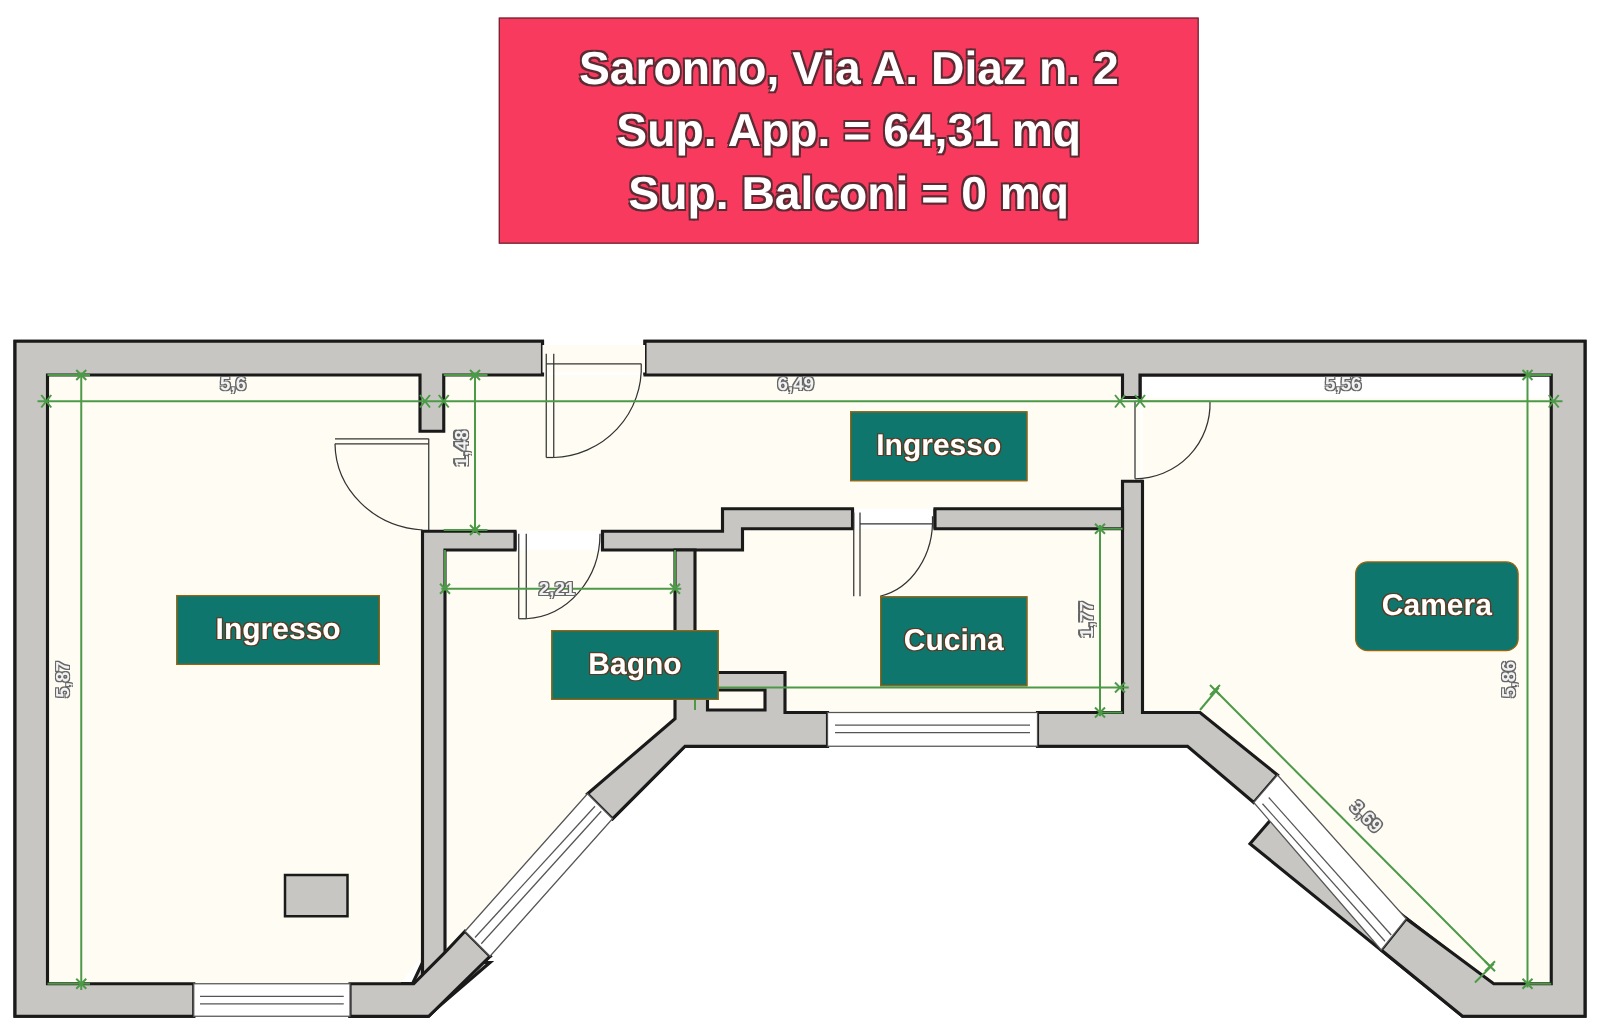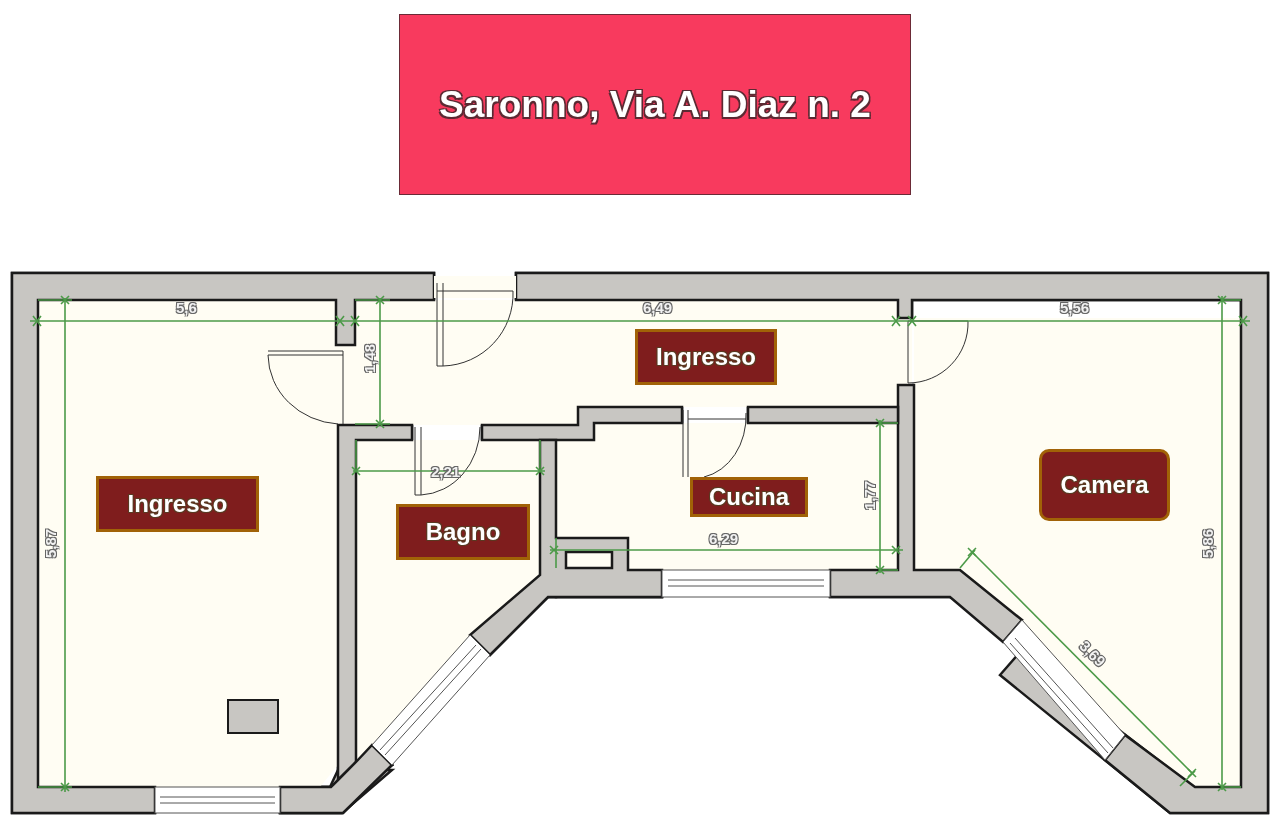--- a/index.html
+++ b/index.html
@@ -1,47 +1,50 @@
 <!DOCTYPE html>
 <html><head>
   <meta charset="utf-8">
   <style>
     html, body { margin: 0; padding: 0; background: #ffffff; }
     body { width: 1280px; height: 821px; position: relative; overflow: hidden; font-family: "Liberation Sans", sans-serif; }
     .title-box {
-      position: absolute; left: 399px; top: 14px; width: 512px; height: 181px;
+      position: absolute; left: 399px; top: 14px; width: 560px; height: 181px;
       background: #f83a5e; border: 1px solid #6b2a36; box-sizing: border-box;
       display: flex; flex-direction: column; align-items: center; justify-content: center;
     }
     .title-line {
       color: #ffffff; font-weight: bold; font-size: 37px; line-height: 50px;
       font-family: "Liberation Sans", sans-serif;
       text-shadow: -1.5px -1.5px 0 #5b2a33, 1.5px -1.5px 0 #5b2a33, -1.5px 1.5px 0 #5b2a33, 1.5px 1.5px 0 #5b2a33;
       white-space: nowrap;
     }
     svg.plan { position: absolute; left: 0; top: 0; }
     .room-label {
-      position: absolute; background: #7f1d1d; border: 3px solid #a16207; box-sizing: border-box;
+      position: absolute; background: #0f766e; border: 1px solid #a16207; box-sizing: border-box;
       display: flex; align-items: center; justify-content: center;
       color: #ffffff; font-weight: bold; font-size: 24px;
       font-family: "Liberation Sans", sans-serif;
       text-shadow: -1px -1px 0 #5a3a22, 1px -1px 0 #5a3a22, -1px 1px 0 #5a3a22, 1px 1px 0 #5a3a22;
+      margin-left: 45px;
     }
     .dim {
       position: absolute; font-size: 15px; font-weight: bold; color: #f2f2f2;
       font-family: "Liberation Sans", sans-serif;
       text-shadow: -1px -1px 0 #666, 1px -1px 0 #666, -1px 1px 0 #666, 1px 1px 0 #666;
       white-space: nowrap; transform-origin: center center;
     }
   </style>
 </head>
 <body>
 
 <div class="title-box">
   <div class="title-line">Saronno, Via A. Diaz n. 2</div>
+  <div class="title-line">Sup. App. = 64,31 mq</div>
+  <div class="title-line">Sup. Balconi = 0 mq</div>
 </div>
 
 <svg class="plan" width="1280" height="821" viewBox="0 0 1280 821">
 
   <g fill="#c8c6c2" stroke="#1a1a1a" stroke-width="2.5" stroke-linejoin="miter">
 
     <path d="M12,273 L434,273 L434,300 L38,300 L38,787 L155,787 L155,813 L12,813 Z"></path>
     <path d="M516,273 L1268,273 L1268,813 L1170,813 L1000,675 L1020,652 L1195,787 L1241,787 L1241,300 L912,300 L912,318 L898,318 L898,300 L516,300 Z"></path>
 
     <path d="M336,300 L355,300 L355,345 L336,345 Z"></path>
@@ -197,26 +200,26 @@
     <path d="M892,546 l8,8 M892,554 l8,-8"></path>
     <path d="M876,419 l8,8 M876,427 l8,-8"></path>
     <path d="M876,566 l8,8 M876,574 l8,-8"></path>
     <path d="M968,548 l8,8 M968,556 l8,-8"></path>
     <path d="M1188,769 l8,8 M1188,777 l8,-8"></path>
   </g>
 </svg>
 
 <div class="dim" style="left:176px; top:299px;">5,6</div>
 <div class="dim" style="left:36px; top:535px; transform: rotate(-90deg);">5,87</div>
-<div class="dim" style="left:643px; top:299px;">6,49</div>
+<div class="dim" style="left:622px; top:299px;">6,49</div>
 <div class="dim" style="left:355px; top:350px; transform: rotate(-90deg);">1,48</div>
 <div class="dim" style="left:431px; top:451px;margin-top:12px;">2,21</div>
 <div class="dim" style="left:709px; top:530px;">6,29</div>
 <div class="dim" style="left:855px; top:487px; transform: rotate(-90deg);">1,77</div>
 <div class="dim" style="left:1060px; top:299px;">5,56</div>
 <div class="dim" style="left:1193px; top:535px; transform: rotate(-90deg);">5,86</div>
 <div class="dim" style="left:1078px; top:645px; transform: rotate(45deg);">3,69</div>
 
 <div class="room-label" style="left:635px; top:329px; width:142px; height:56px;">Ingresso</div>
 <div class="room-label" style="left:96px; top:476px; width:163px; height:56px;">Ingresso</div>
 <div class="room-label" style="left:396px; top:504px; width:134px; height:56px;text-align:center;">Bagno</div>
-<div class="room-label" style="left:690px; top:477px; width:118px; height:40px;">Cucina</div>
+<div class="room-label" style="left:659px; top:477px; width:118px; height:72px;">Cucina</div>
 <div class="room-label" style="left:1039px; top:449px; width:131px; height:72px;border-radius:10px;">Camera</div>
 
 </body></html>

